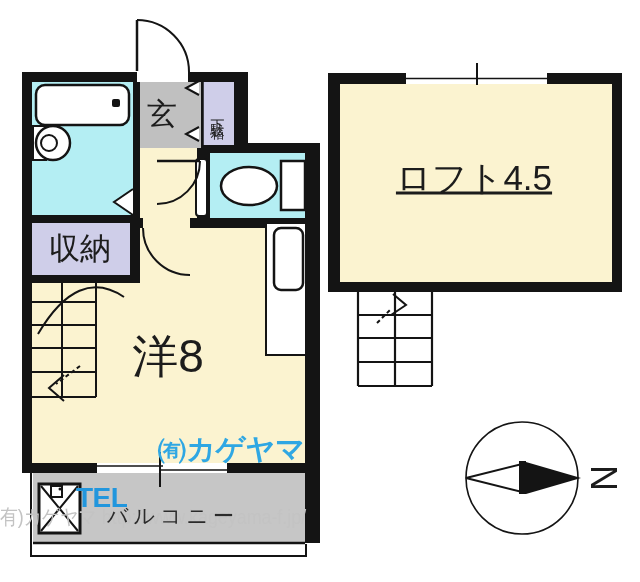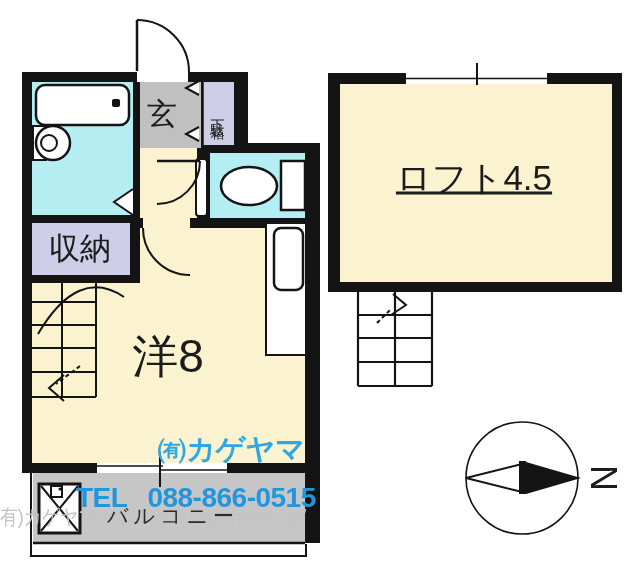--- a/index.html
+++ b/index.html
@@ -103,21 +103,20 @@
   <div class="lbl" style="left:80px;top:249px;font-size:31px;">収納</div>
 
   <div class="lbl" style="left:168px;top:357px;font-size:46px;">洋8</div>
 
   <div class="lbl" style="left:474px;top:178px;font-size:35px;text-decoration:underline;">ロフト4.5</div>
 
   <div class="lbl company" style="left:193px;top:450px;font-size:29px;margin-left:38px;">㈲カゲヤマ</div>
 
   <div class="telrow">
     <span>TEL</span>
-    <span>088-866-0515</span>
   </div>
 
   <div class="lbl balcony-lbl" style="left:173px;top:516px;font-family:Liberation Mono, monospace;">バルコニー</div>
 
   <div class="watermark">(有)カゲヤマ http://www.kageyama-f.jp/</div>
 
   <div class="north">N</div>
 </div>
 
 </body></html>

